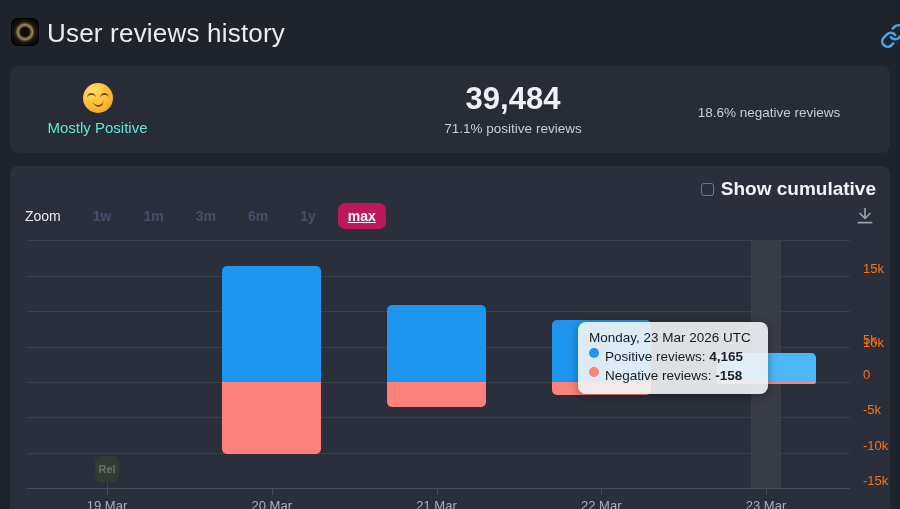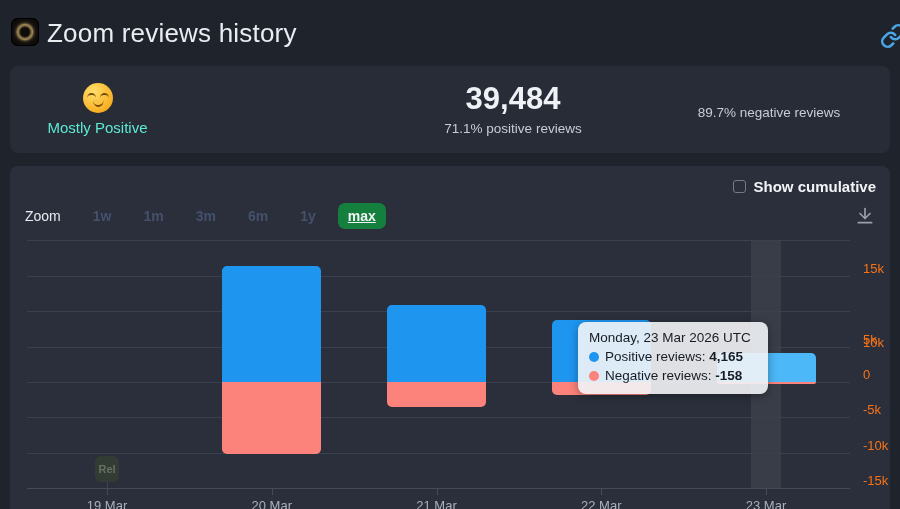--- a/index.html
+++ b/index.html
@@ -40,25 +40,25 @@
   }
   .emoji-face .eye { position:absolute; top:10px; width:9px; height:5px;
     border-top:2.2px solid #7a4a05; border-radius:50% 50% 0 0 / 100% 100% 0 0; }
   .emoji-face .eye.l { left:4px; } .emoji-face .eye.r { right:4px; }
   .emoji-face .mouth { position:absolute; left:10px; top:17px; width:11px; height:7px;
     border-bottom:2.2px solid #7a4a05; border-radius:0 0 50% 50% / 0 0 100% 100%; transform:rotate(-6deg); }
   
   .chart-panel { position:absolute; left:10px; top:166px; width:880px; height:400px; background:#2a2f3b; border-radius:8px; }
   .cumulative-row { position:absolute; right:14px; top:12px; display:flex; align-items:center; gap:7px; }
   .checkbox { width:13px; height:13px; border:1px solid #747b87; border-radius:3px; background:transparent; }
-  .cumulative-label { font-size:15px; font-weight:700; color:#f2f4f7; }
+  .cumulative-label { font-size:19px; font-weight:700; color:#f2f4f7; }
   .zoom-row { position:absolute; left:15px; top:36px; height:28px; display:flex; align-items:center; }
   .zoom-title { font-size:14px; color:#e9ecf0; margin-right:22px; }
   .zoom-opt { font-size:14px; font-weight:700; color:#45516b; padding:5px 10px; margin-right:12px; border-radius:7px; cursor:pointer;text-align:center; }
-  .zoom-opt.selected { background:#15803d; color:#f2f5f8;text-decoration:underline; }
+  .zoom-opt.selected { background:#be185d; color:#f2f5f8;text-decoration:underline; }
   .dl-icon { position:absolute; right:15px; top:40px; width:20px; height:20px; color:#9aa1ac; }
   
   #plot { position:absolute; inset:0; }
   .grid-line { position:absolute; height:1px; background:#3a414e; }
   .axis-line { position:absolute; height:1px; background:#444c5a; }
   .y-label { position:absolute; font-size:13px; color:#f97316; }
   .x-label { position:absolute; font-size:13px; color:#a9b1bd; text-align:center; }
   .x-tick { position:absolute; width:1px; height:6px; background:#444c5a; }
   .hover-band { position:absolute; background:rgba(255,255,255,0.07); }
   .bar { position:absolute; }
@@ -68,31 +68,31 @@
     color:#67715f; font-size:11px; font-weight:700; display:flex; align-items:center; justify-content:center; }
   .rel-stem { position:absolute; width:1px; background:#3e4450; }
   
   .tooltip {
     position:absolute; left:568px; top:156px; width:190px;
     background:rgba(242,244,247,0.9); border-radius:8px; padding:7px 11px 8px;
     color:#181c23; font-size:13.5px; line-height:1.4; z-index:10;
     box-shadow:0 2px 10px rgba(0,0,0,0.35);
   }
   .tooltip .tt-title { white-space:nowrap; }
-  .tt-row { display:flex; align-items:center; gap:6px; white-space:nowrap; }
+  .tt-row { display:flex; gap:6px; white-space:nowrap; }
   .tt-dot { width:10px; height:10px; border-radius:50%; flex:0 0 auto; }
   .tt-val { font-weight:700; }
   svg { display:block; }
 </style>
 </head>
 <body>
 
 <div class="header">
   <div class="app-icon"></div>
-  <div class="page-title">Zoom reviews history</div>
+  <div class="page-title">User reviews history</div>
   <div class="link-icon">
     <svg viewBox="0 0 24 24" width="26" height="26" fill="none" stroke="currentColor" stroke-width="2.4" stroke-linecap="round" stroke-linejoin="round">
       <path d="M10 13a5 5 0 0 0 7.54.54l3-3a5 5 0 0 0-7.07-7.07l-1.72 1.71"></path>
       <path d="M14 11a5 5 0 0 0-7.54-.54l-3 3a5 5 0 0 0 7.07 7.07l1.71-1.71"></path>
     </svg>
   </div>
 </div>
 
 <div class="stats">
   <div class="stat-group g1">
@@ -101,21 +101,21 @@
         <span class="eye r"></span>
         <span class="mouth"></span>
     </div>
     <div class="rating-label" style="color: #5eead4;">Mostly Positive</div>
   </div>
   <div class="stat-group g3">
     <div class="stat-big">39,484</div>
     <div class="stat-sub">71.1% positive reviews</div>
   </div>
   <div class="stat-group g4">
-    <div class="stat-sub">89.7% negative reviews</div>
+    <div class="stat-sub">18.6% negative reviews</div>
   </div>
 </div>
 
 <div class="chart-panel">
   <div class="cumulative-row">
     <div class="checkbox"></div>
     <div class="cumulative-label">Show cumulative</div>
   </div>
 
   <div class="zoom-row">

